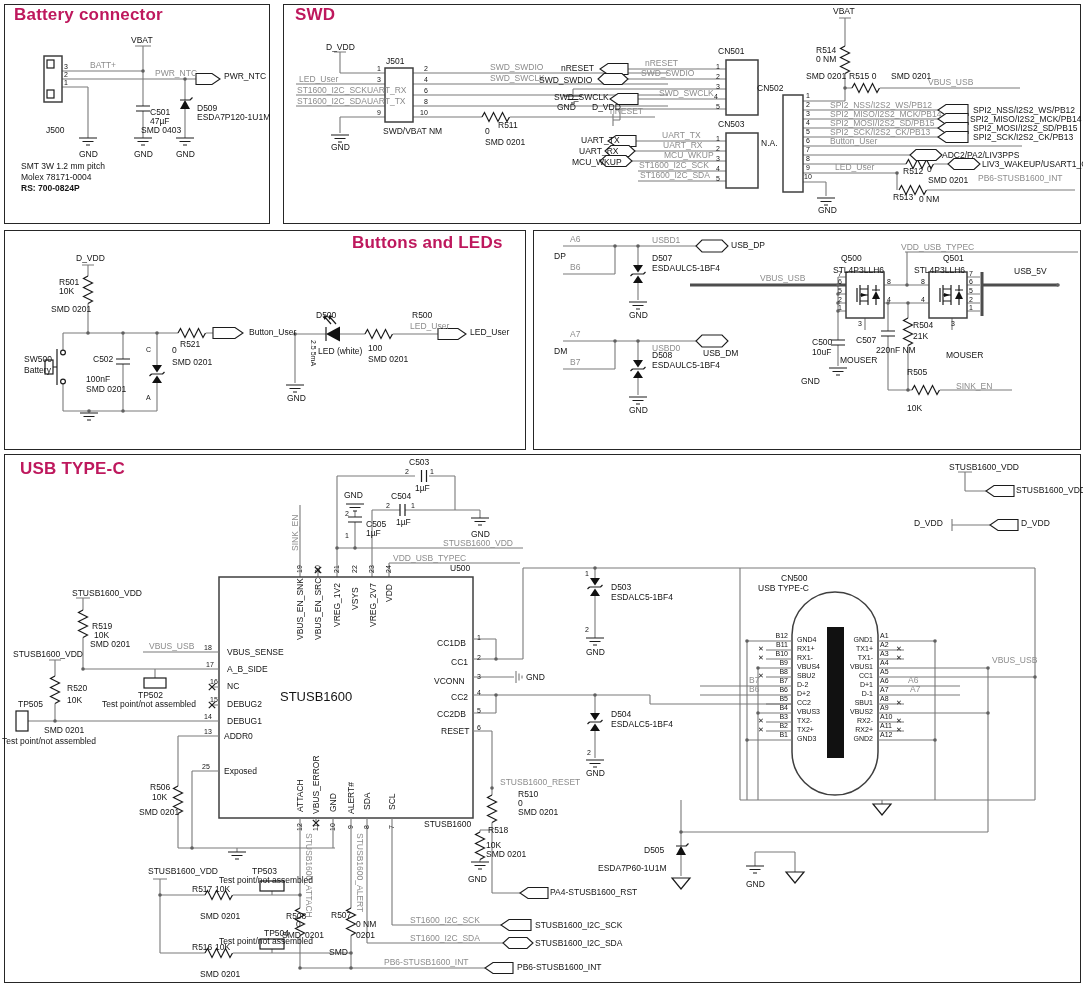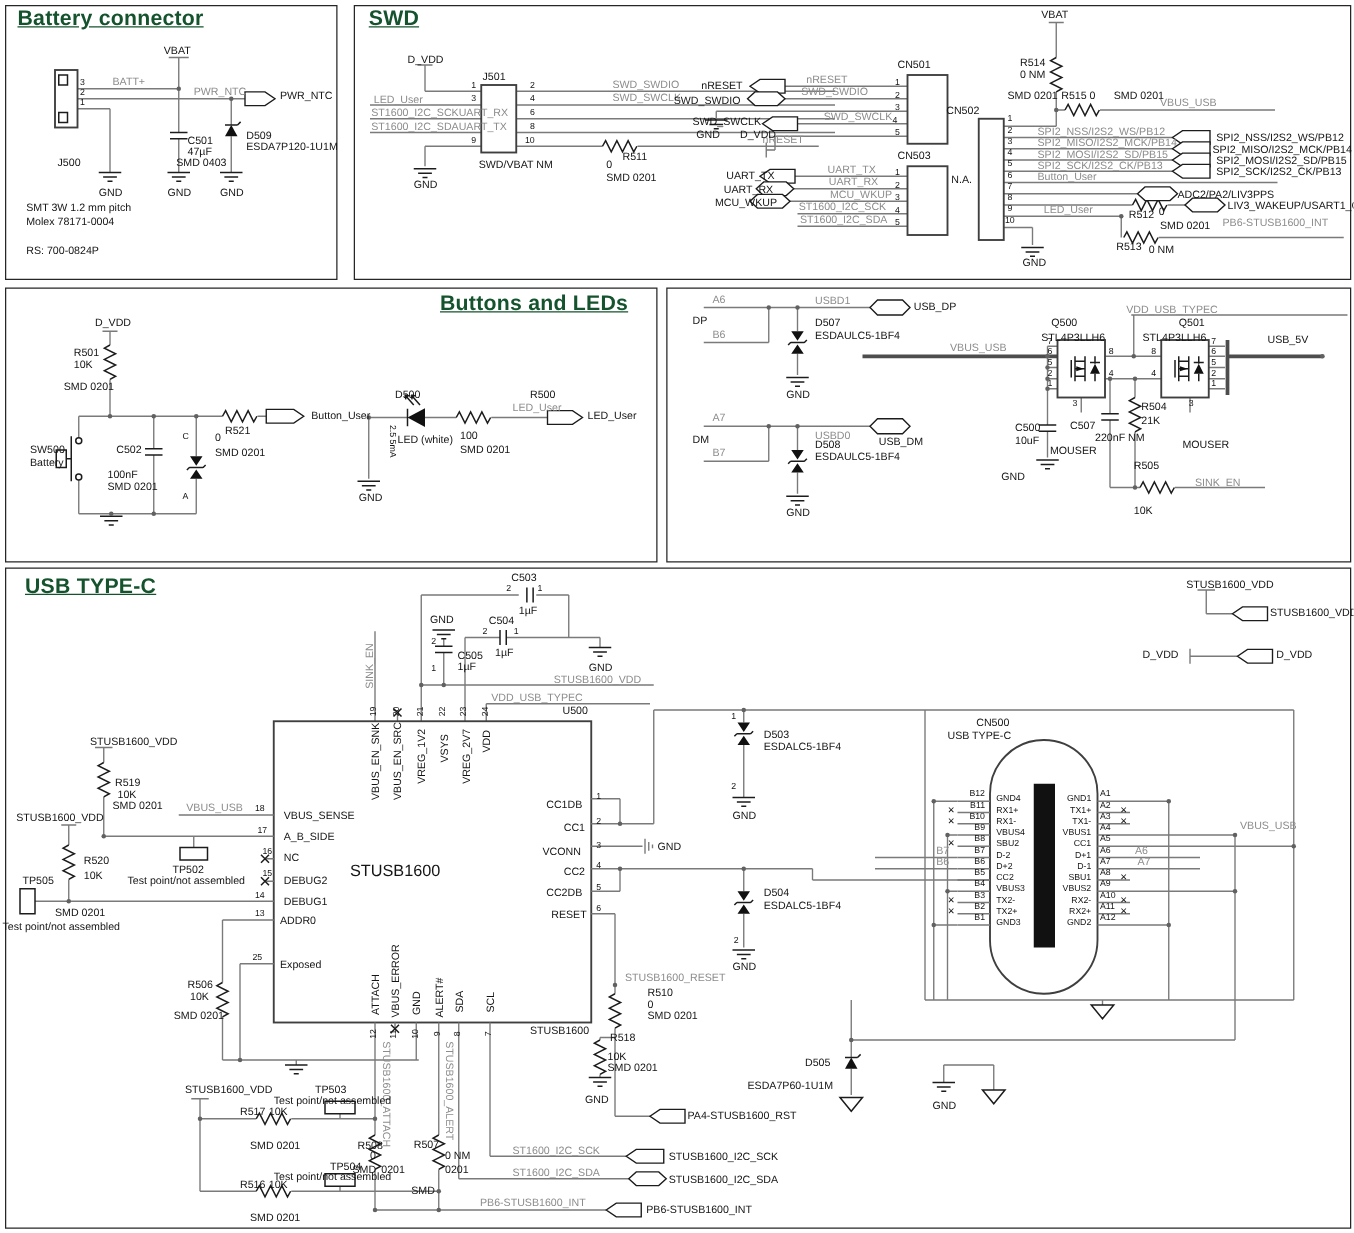--- a/index.html
+++ b/index.html
@@ -2,21 +2,21 @@
 <html><head>
 <meta charset="utf-8">
 <style>
   html,body{margin:0;padding:0;background:#fff;}
   #page{position:relative;width:1083px;height:986px;background:#fff;overflow:hidden;
         font-family:"Liberation Sans",sans-serif;}
   .box{position:absolute;border:1.7px solid #262626;background:transparent;}
   #labels span.t{position:absolute;font-size:8.5px;line-height:1.05;color:#141414;white-space:pre;}
   #labels span.net{color:#8c8c8c;}
   #labels span.pin{font-size:7px;}
-  #labels span.title{font-size:17px;font-weight:bold;color:#14532d;letter-spacing:.2px;text-decoration:underline;}
+  #labels span.title{font-size:17px;font-weight:bold;color:#be185d;letter-spacing:.2px;}
   #labels span.big{font-size:13px;}
   #labels span.v{transform:rotate(-90deg);transform-origin:0 0;}
   #labels span.v90{transform:rotate(90deg);transform-origin:0 0;}
   #labels span.ra{text-align:right;display:inline-block;}
   svg .w{stroke:#7a7a7a;fill:none;stroke-width:1.1;}
   svg .w3{stroke:#4d4d4d;fill:none;stroke-width:3;}
   svg .k{stroke:#1c1c1c;fill:none;stroke-width:1.2;}
   svg .cb{stroke:#3f3f3f;fill:none;stroke-width:1.5;}
   svg .f{fill:#111;stroke:none;}
   svg .dot{fill:#616161;stroke:none;}
@@ -267,21 +267,21 @@
       <span class="t " style="left: 150px; top: 108px;">C501</span>
       <span class="t " style="left: 150px; top: 117px;">47µF</span>
       <span class="t " style="left: 141px; top: 126px;">SMD 0403</span>
       <span class="t " style="left: 197px; top: 104px;">D509</span>
       <span class="t " style="left: 197px; top: 113px;">ESDA7P120-1U1M</span>
       <span class="t " style="left: 79px; top: 150px;">GND</span>
       <span class="t " style="left: 134px; top: 150px;">GND</span>
       <span class="t " style="left: 176px; top: 150px;">GND</span>
       <span class="t " style="left: 21px; top: 162px;">SMT 3W 1.2 mm pitch</span>
       <span class="t " style="left: 21px; top: 173px;">Molex 78171-0004</span>
-      <span class="t " style="left: 21px; top: 196px;">RS: 700-0824P</span>
+      <span class="t " style="left: 21px; top: 184px; font-weight: bold;">RS: 700-0824P</span>
       <span class="t title" style="left: 295px; top: 6px;">SWD</span>
       <span class="t " style="left: 326px; top: 43px;">D_VDD</span>
       <span class="t " style="left: 386px; top: 57px;">J501</span>
       <span class="t pin" style="left: 377px; top: 65px;">1</span>
       <span class="t pin" style="left: 377px; top: 76px;">3</span>
       <span class="t pin" style="left: 377px; top: 109px;">9</span>
       <span class="t pin" style="left: 424px; top: 65px;">2</span>
       <span class="t pin" style="left: 424px; top: 76px;">4</span>
       <span class="t pin" style="left: 424px; top: 87px;">6</span>
       <span class="t pin" style="left: 424px; top: 98px;">8</span>
@@ -373,21 +373,21 @@
       <span class="t " style="left: 93px; top: 355px;">C502</span>
       <span class="t " style="left: 86px; top: 375px;">100nF</span>
       <span class="t " style="left: 86px; top: 385px;">SMD 0201</span>
       <span class="t pin" style="left: 146px; top: 346px;">C</span>
       <span class="t pin" style="left: 146px; top: 394px;">A</span>
       <span class="t " style="left: 180px; top: 340px;">R521</span>
       <span class="t " style="left: 172px; top: 346px;">0</span>
       <span class="t " style="left: 172px; top: 358px;">SMD 0201</span>
       <span class="t " style="left: 249px; top: 328px;">Button_User</span>
       <span class="t " style="left: 316px; top: 311px;">D500</span>
-      <span class="t " style="left: 380px; top: 311px; padding-left: 44px;">R500</span>
+      <span class="t " style="left: 368px; top: 311px; padding-left: 44px;">R500</span>
       <span class="t net" style="left: 410px; top: 322px;">LED_User</span>
       <span class="t " style="left: 470px; top: 328px;">LED_User</span>
       <span class="t v90 pin" style="left: 317px; top: 340px;">2.5 5mA</span>
       <span class="t " style="left: 318px; top: 347px;">LED (white)</span>
       <span class="t " style="left: 368px; top: 344px;">100</span>
       <span class="t " style="left: 368px; top: 355px;">SMD 0201</span>
       <span class="t " style="left: 287px; top: 394px;">GND</span>
       <span class="t net" style="left: 570px; top: 235px;">A6</span>
       <span class="t " style="left: 554px; top: 252px;">DP</span>
       <span class="t net" style="left: 570px; top: 263px;">B6</span>

